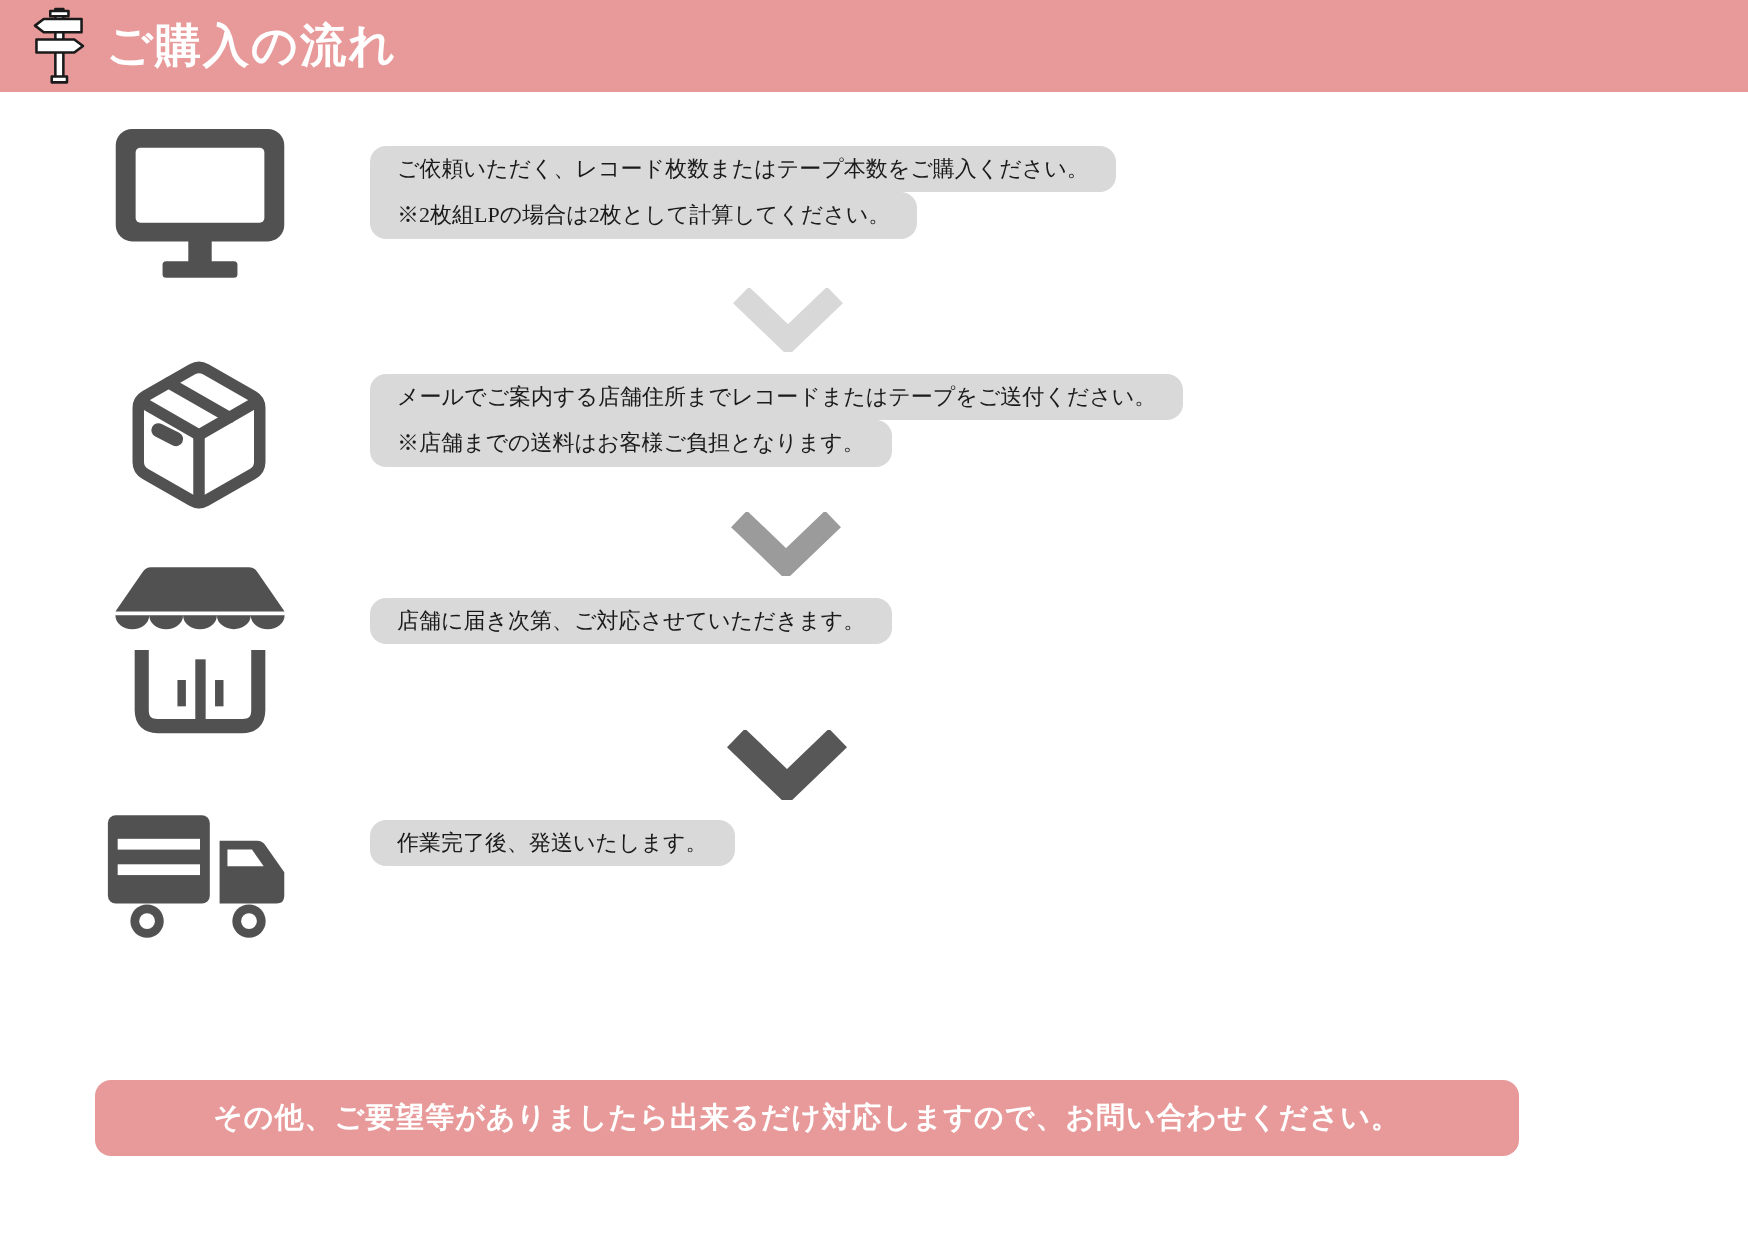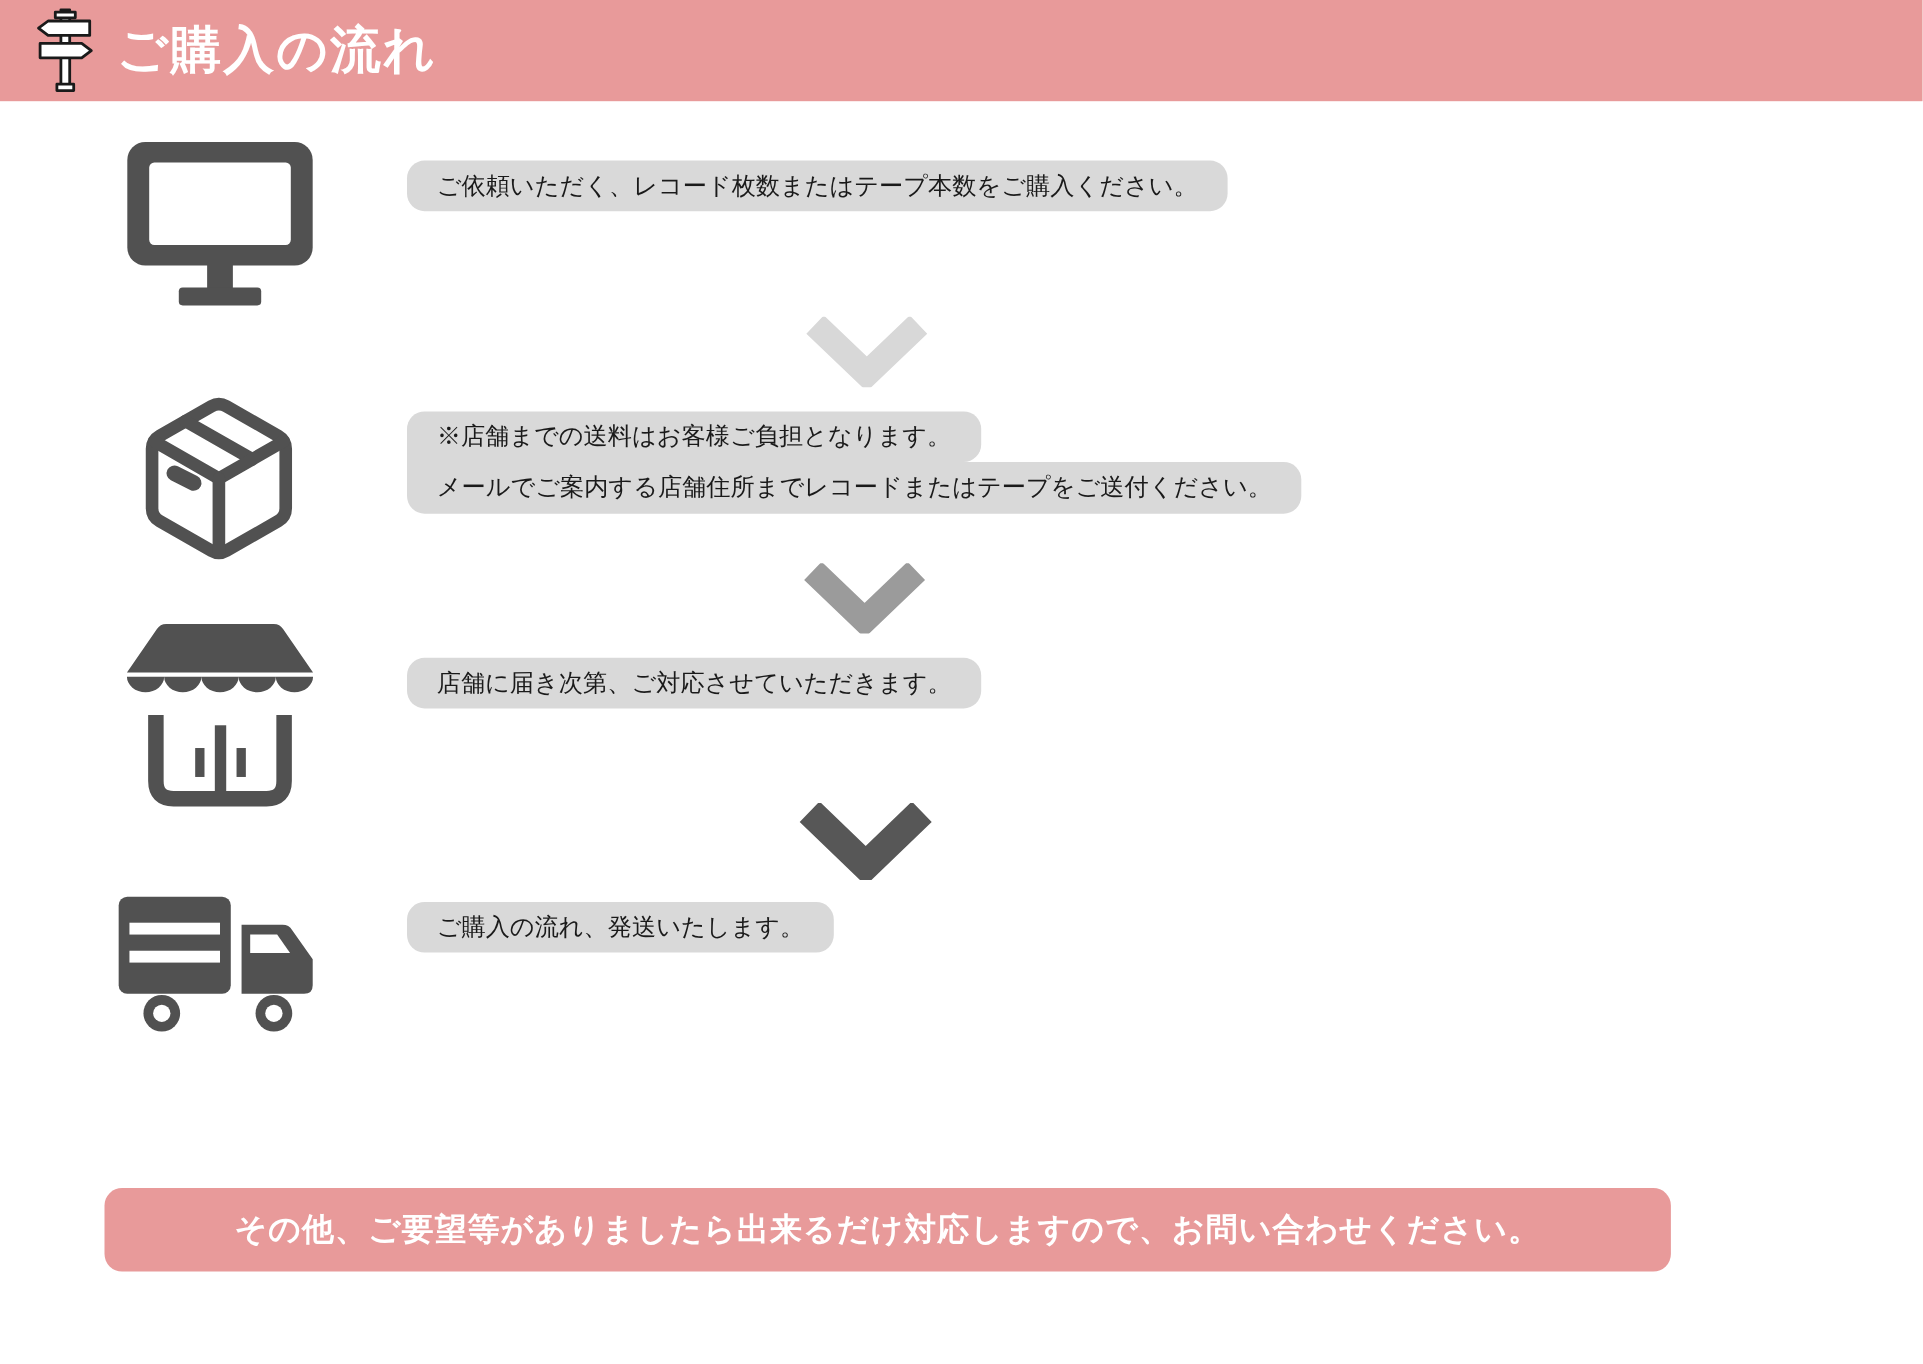--- a/index.html
+++ b/index.html
@@ -76,38 +76,39 @@
   <svg class="step-icon icon-monitor" viewBox="0 0 160 135">
     <g fill="#515151">
       <rect x="8" y="6" width="144" height="96" rx="14"></rect>
       <rect x="70" y="100" width="20" height="22"></rect>
       <rect x="48" y="119" width="64" height="14" rx="3"></rect>
     </g>
     <rect x="25" y="22" width="110" height="64" rx="4" fill="#FFFFFF"></rect>
   </svg>
   <div class="bubble bubble-1">
     <div class="bubble-line">ご依頼いただく、レコード枚数またはテープ本数をご購入ください。</div>
+    <div class="bubble-line">※2枚組LPの場合は2枚として計算してください。</div>
   </div>
 
   <svg class="arrow arrow-1" width="112" height="64" viewBox="0 0 112 64">
     <polyline points="9,7 56,52 103,7" fill="none" stroke-width="23" stroke-linecap="butt" stroke-linejoin="miter" stroke="#D8D8D8"></polyline>
   </svg>
 
   <svg class="step-icon icon-package" viewBox="0 0 24 24">
     <g fill="none" stroke-width="1.7" stroke-linecap="round" stroke-linejoin="round" stroke="#515151">
       <path d="M21 8 a2 2 0 0 0 -1 -1.73 l-7 -4 a2 2 0 0 0 -2 0 l-7 4 A2 2 0 0 0 3 8 v8 a2 2 0 0 0 1 1.73 l7 4 a2 2 0 0 0 2 0 l7 -4 a2 2 0 0 0 1 -1.73 z"></path>
       <path d="M7.5 4.27 L16.5 9.42"></path>
       <path d="M3.3 7 L12 12 L20.7 7"></path>
       <path d="M12 22 V12"></path>
       <path d="M6 11.3 L8.6 12.6" stroke-width="2.1"></path>
     </g>
   </svg>
   <div class="bubble bubble-2">
+    <div class="bubble-line">メールでご案内する店舗住所までレコードまたはテープをご送付ください。</div>
     <div class="bubble-line">※店舗までの送料はお客様ご負担となります。</div>
-    <div class="bubble-line">メールでご案内する店舗住所までレコードまたはテープをご送付ください。</div>
   </div>
 
   <svg class="arrow arrow-2" width="112" height="64" viewBox="0 0 112 64">
     <polyline points="9,7 56,52 103,7" fill="none" stroke-width="23" stroke-linecap="butt" stroke-linejoin="miter" stroke="#9B9B9B"></polyline>
   </svg>
 
   <svg class="step-icon icon-store" viewBox="0 0 200 190">
     <g fill="#515151">
       <path d="M48 8 L152 8 Q158 8 161 13 L190 55 L10 55 L39 13 Q42 8 48 8 Z"></path>
       <path d="M10 59 a18 15 0 0 0 36 0 z m36 0 a18 15 0 0 0 36 0 z m36 0 a18 15 0 0 0 36 0 z m36 0 a18 15 0 0 0 36 0 z m36 0 a18 15 0 0 0 36 0 z"></path>
@@ -132,20 +133,20 @@
       <circle cx="46" cy="118" r="17"></circle>
       <circle cx="150" cy="118" r="17"></circle>
     </g>
     <rect x="16" y="34" width="84" height="11" fill="#FFFFFF"></rect>
     <rect x="16" y="60" width="84" height="11" fill="#FFFFFF"></rect>
     <path d="M128 45 L153 45 L165 62 L128 62 Z" fill="#FFFFFF"></path>
     <circle cx="46" cy="118" r="8" fill="#FFFFFF"></circle>
     <circle cx="150" cy="118" r="8" fill="#FFFFFF"></circle>
   </svg>
   <div class="bubble bubble-4">
-    <div class="bubble-line">ご購入の流れ、発送いたします。</div>
+    <div class="bubble-line">作業完了後、発送いたします。</div>
   </div>
 
   <div class="footer">
     <div class="footer-text">その他、ご要望等がありましたら出来るだけ対応しますので、お問い合わせください。</div>
   </div>
 
 </div>
 
 </body></html>

